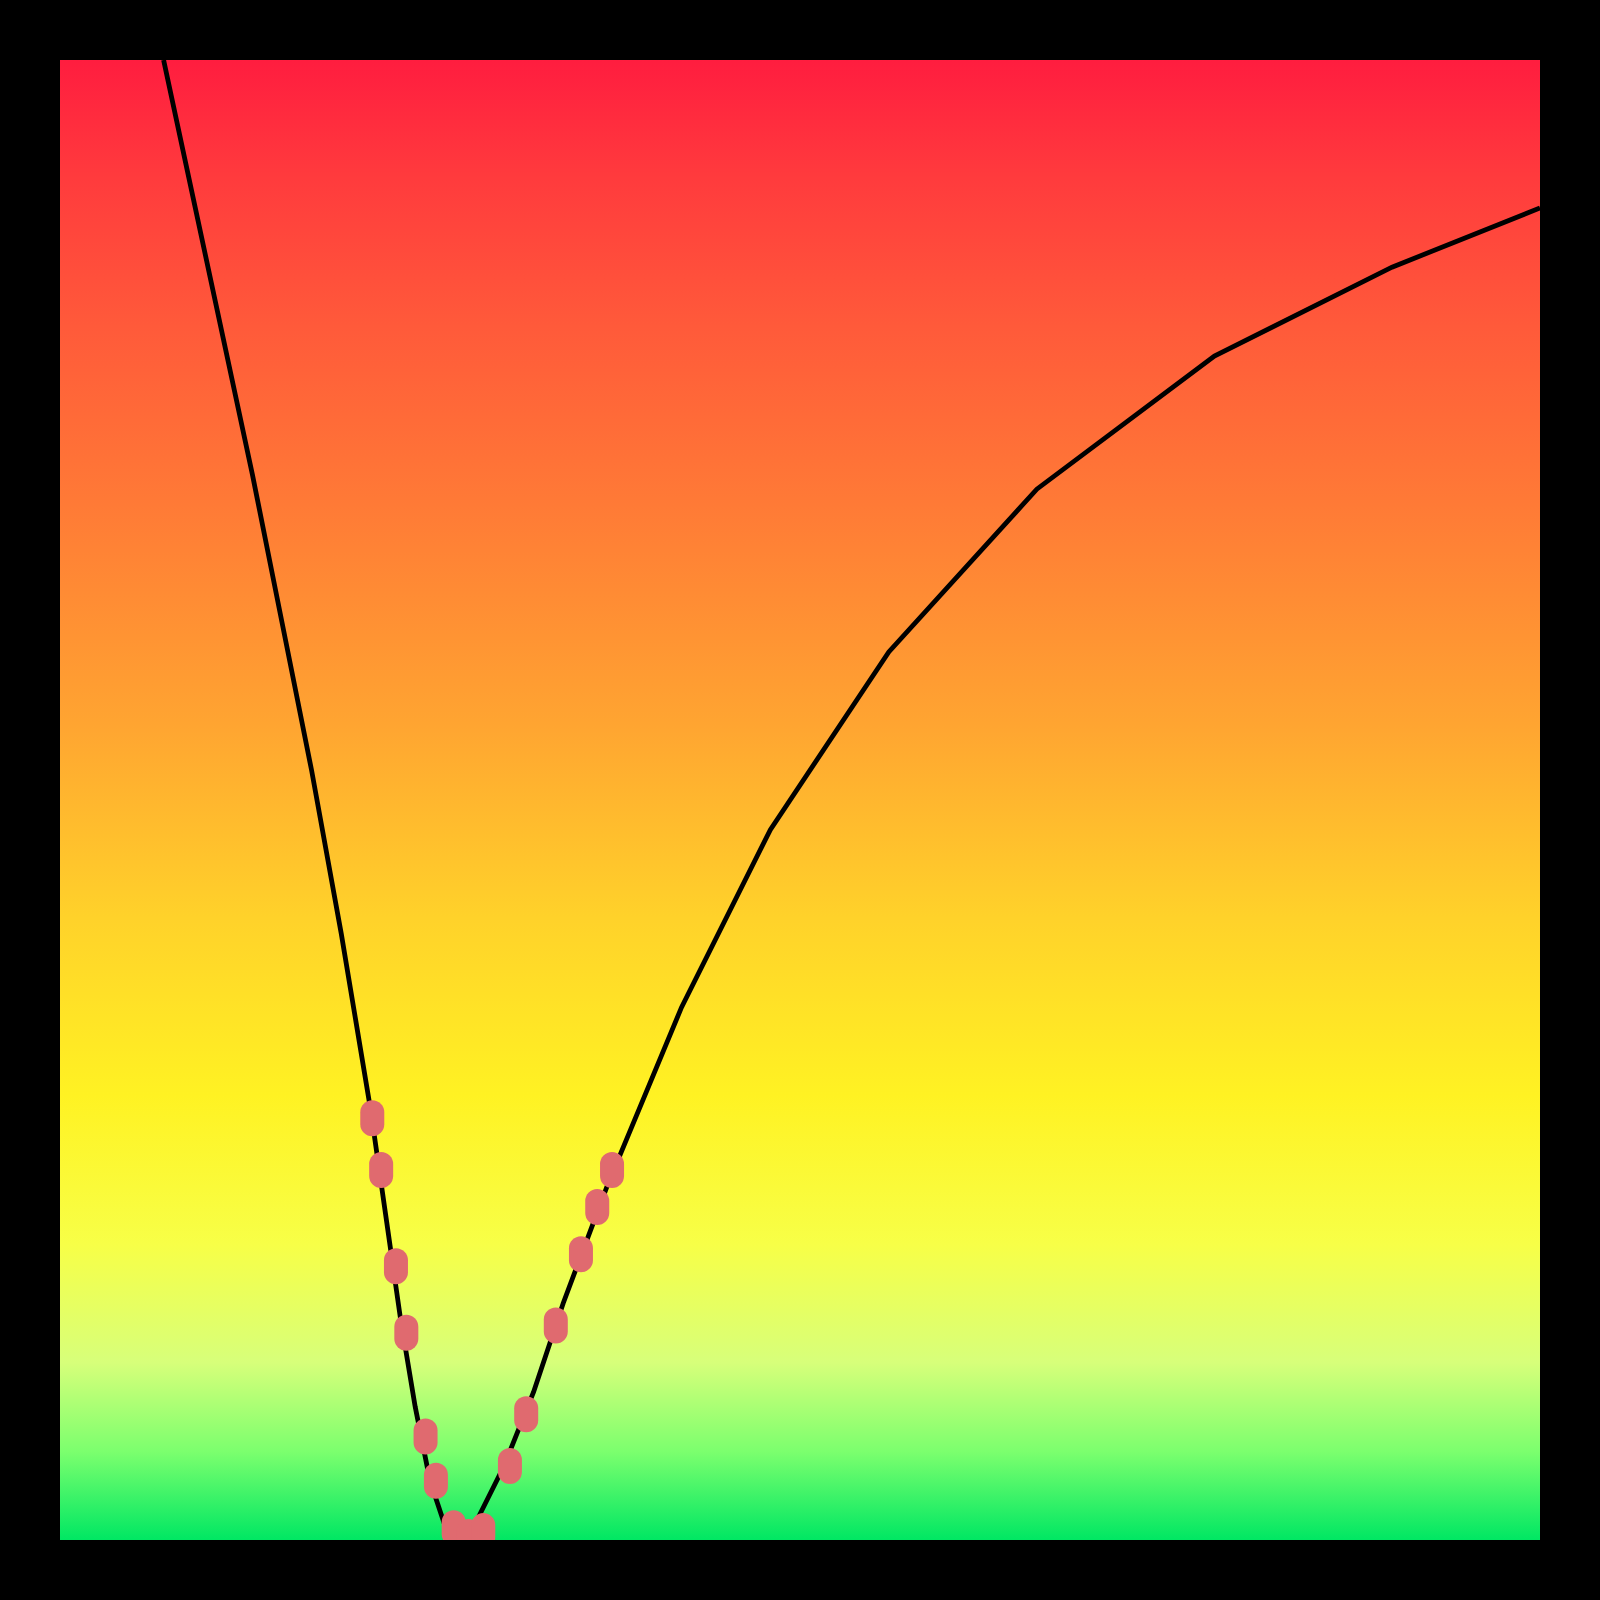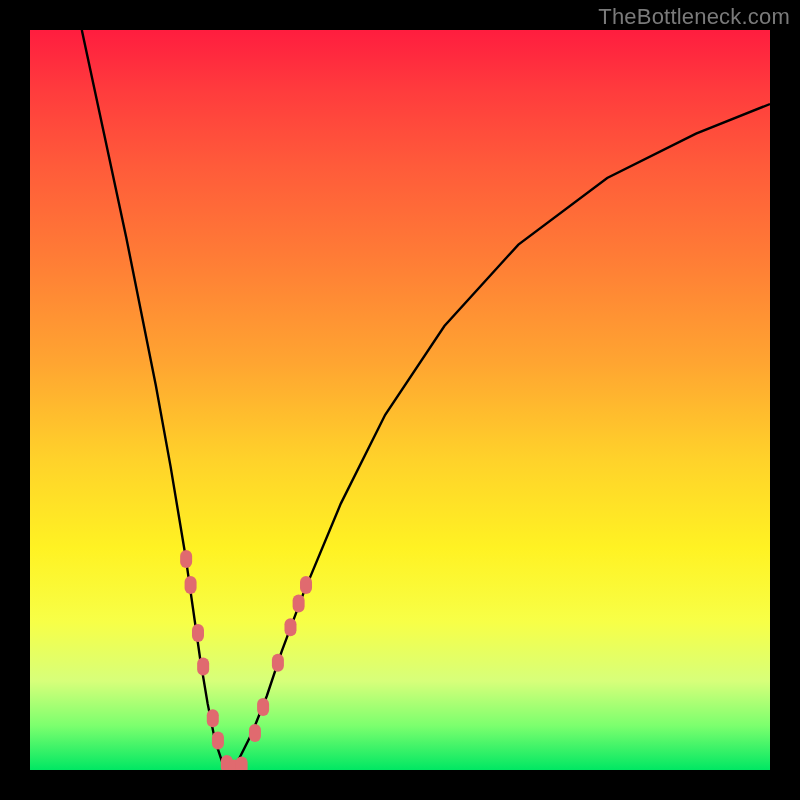--- a/index.html
+++ b/index.html
@@ -56,21 +56,20 @@
     top: 0;
     left: 0;
     width: 740px;
     height: 740px;
   }
 </style>
 </head>
 <body>
 
 <div class="frame">
-  <div class="watermark">TheBottleneck.com</div>
 
   <div class="plot-area">
     <svg class="curves" viewBox="0 0 740 740" preserveAspectRatio="none">
       <g>
         <path id="path-left" fill="none" stroke="#000" stroke-width="2.4" d="M51.80 0.00 L74.00 103.60 L96.20 207.20 L111.00 281.20 L125.80 355.20 L140.60 436.60 L148.00 481.00 L155.40 525.40 L162.80 577.20 L170.20 629.00 L177.60 673.40 L185.00 710.40 L192.40 732.60 L199.80 740.00"></path>
       </g>
       <g>
         <path id="path-right" fill="none" stroke="#000" stroke-width="2.4" d="M199.80 740.00 L207.20 732.60 L222.00 703.00 L236.80 666.00 L251.60 621.60 L273.80 562.40 L310.80 473.60 L355.20 384.80 L414.40 296.00 L488.40 214.60 L577.20 148.00 L666.00 103.60 L740.00 74.00"></path>
       </g>
       <g id="markers-group">

